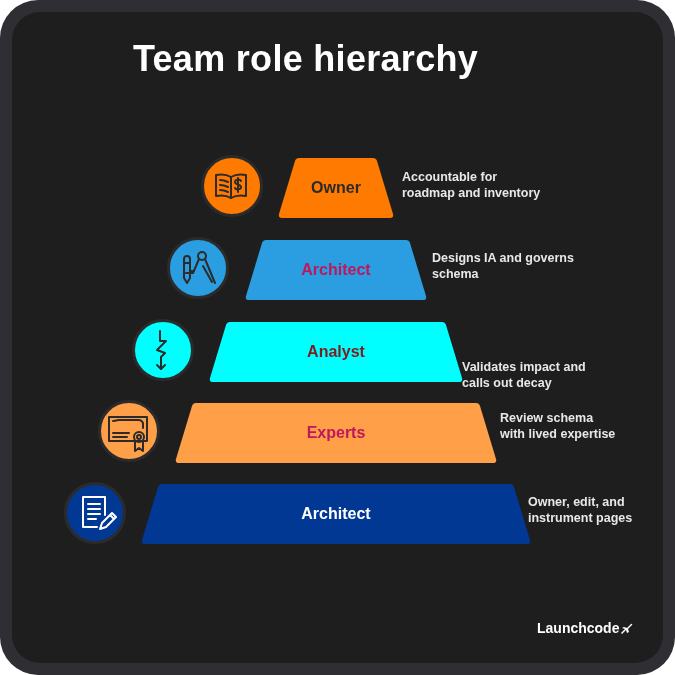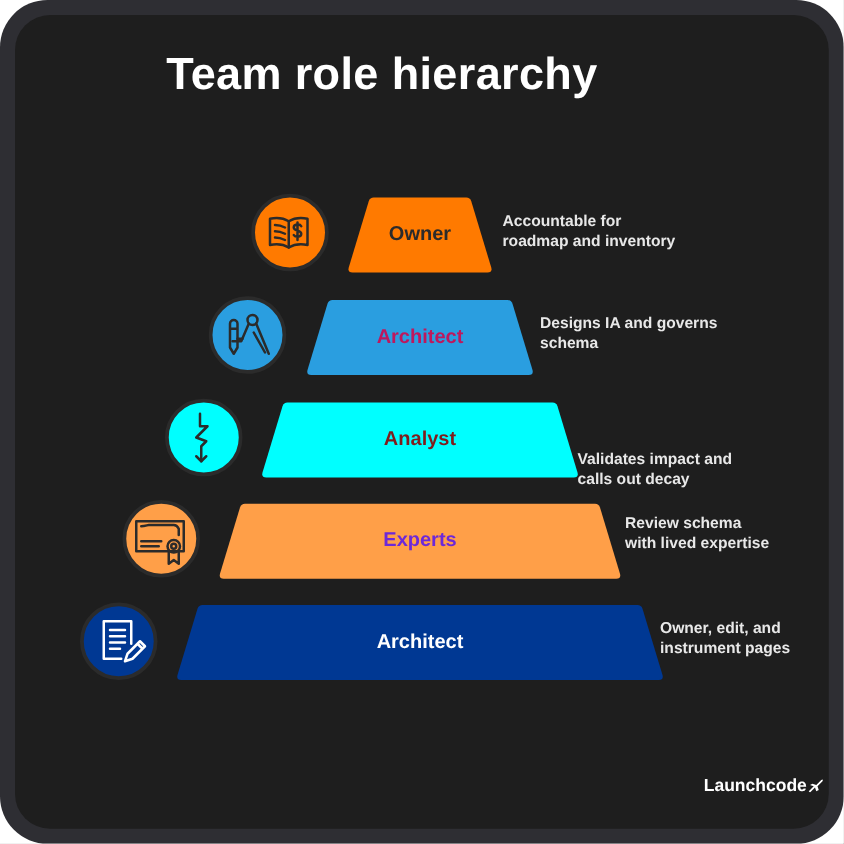--- a/index.html
+++ b/index.html
@@ -6,21 +6,21 @@
   body{width:675px;height:675px;position:relative;overflow:hidden;font-family:"Liberation Sans","DejaVu Sans",sans-serif;}
   .frame{position:absolute;left:0;top:0;width:675px;height:675px;border-radius:38px;background:#2e2e33;}
   .inner{position:absolute;left:12px;top:12px;width:651px;height:651px;border-radius:28px;background:#1e1e1e;}
   .title{position:absolute;left:0;width:611px;top:38px;text-align:center;color:#ffffff;font-weight:bold;font-size:36px;letter-spacing:0.3px;}
   .tier{position:absolute;height:64px;}
   .trap{position:absolute;left:0;top:0;}
   .tier-label{position:absolute;left:0;right:0;top:0;height:64px;line-height:64px;text-align:center;font-weight:bold;font-size:16px;}
   .icon{position:absolute;width:62px;height:62px;border-radius:50%;box-sizing:border-box;border:3px solid #2b2b2b;}
   .icon svg{position:absolute;left:0;top:0;}
   .desc{position:absolute;color:#e8e8e8;font-size:12.5px;line-height:16px;white-space:pre-line;font-weight:bold;}
-  .brand{position:absolute;left:537px;top:620px;color:#ffffff;font-weight:bold;font-size:14px;margin-left:26px;}
+  .brand{position:absolute;left:537px;top:620px;color:#ffffff;font-weight:bold;font-size:14px;}
 </style>
 </head>
 <body>
 
 <div class="frame"></div>
 <div class="inner"></div>
 
 <div class="title">Team role hierarchy</div>
 
 <div class="icon" style="left:201px;top:155px;background:#ff7a00;">
@@ -79,21 +79,21 @@
     <path d="M12 30 h16 M12 34 h14"></path>
     <circle cx="38" cy="34" r="5"></circle>
     <circle cx="38" cy="34" r="2"></circle>
     <path d="M34 39 v9 l4-3 l4 3 v-9"></path>
   </svg>
 </div>
 <div class="tier" style="left:174px;top:401px;width:324px;">
   <svg class="trap" width="324" height="64">
       <path d="M22 2 H302 Q305 2 306 5 L322 58 Q323 62 319 62 H5 Q1 62 2 58 L18 5 Q19 2 22 2Z" fill="#ff9f48"></path>
     </svg>
-  <div class="tier-label" style="color:#6d28d9;">Experts</div>
+  <div class="tier-label" style="color:#be185d;">Experts</div>
 </div>
 <div class="desc" style="left:500px;top:410px;">Review schema
 with lived expertise</div>
 
 <div class="icon" style="left:64px;top:482px;background:#003893;">
   <svg width="56" height="56" viewBox="0 0 56 56" fill="none" stroke="#ffffff" stroke-width="2" stroke-linecap="round" stroke-linejoin="round">
     <path d="M16 12 h22 v18 M30 42 h-14 v-30"></path>
     <path d="M21 19 h12 M21 24 h12 M21 29 h12 M21 34 h8"></path>
     <path d="M33 44 l2-6 l10-10 l4 4 l-10 10z M43 30 l4 4"></path>
   </svg>

